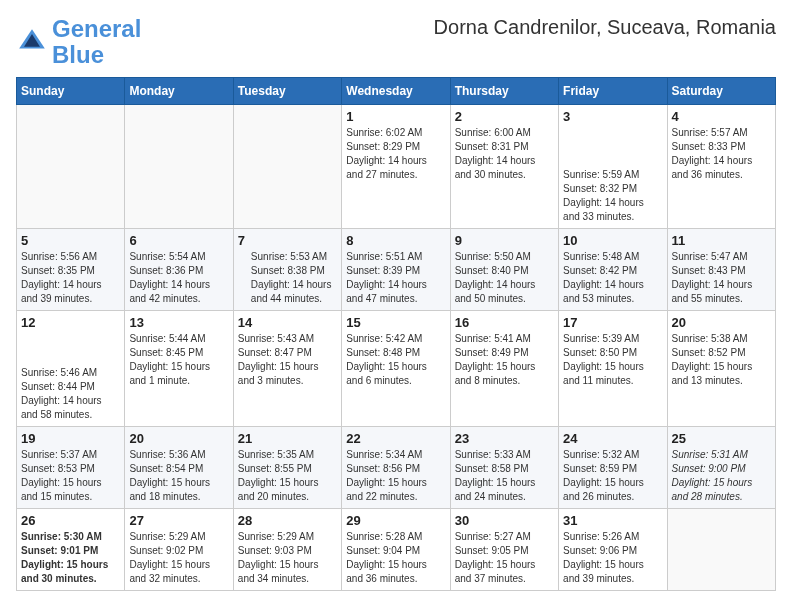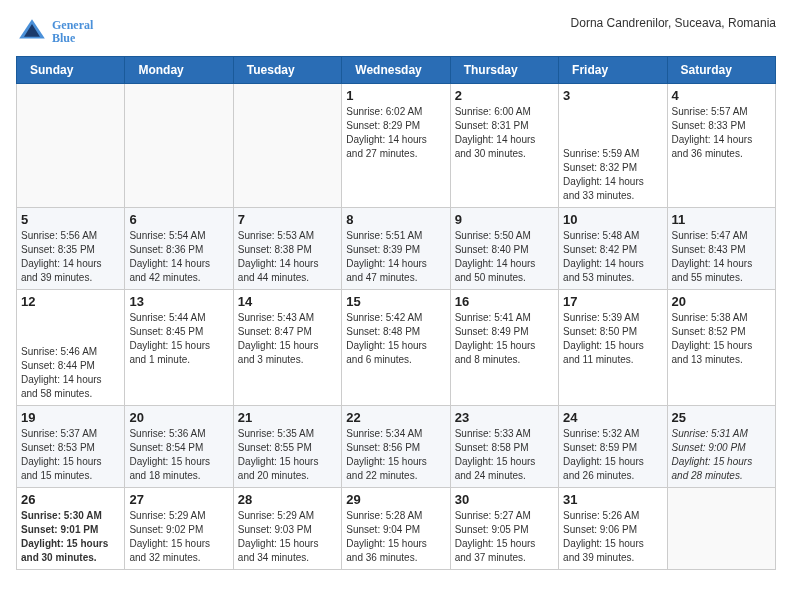--- a/index.html
+++ b/index.html
@@ -15,54 +15,53 @@
       justify-content: space-between;
       align-items: flex-start;
       margin-bottom: 8px;
     }
     .logo {
       display: flex;
       align-items: center;
       gap: 4px;
     }
     .logo-text {
-      font-size: 12px;
+      font-size: 24px;
       font-weight: bold;
       color: #1a3a6b;
       line-height: 1.1;
-      font-family: Liberation Serif, serif;
     }
     .logo-text span {
       color: #4a90d9;
     }
     .logo-icon {
       width: 32px;
       height: 32px;
     }
     .title-block {
       text-align: right;
     }
     .main-title {
       font-size: 36px;
       font-weight: bold;
       color: #1a3a6b;
     }
     .subtitle {
-      font-size: 12px;
+      font-size: 20px;
       color: #333;
     }
     .calendar {
       width: 100%;
       border-collapse: collapse;
       font-size: 11px;
     }
     .calendar th {
       background-color: #2a6db5;
       color: #fff;
-      padding: 6px 13px;
+      padding: 6px 4px;
       text-align: left;
       font-size: 12px;
       font-weight: bold;
       border: 1px solid #1a5a9a;
     }
     .calendar td {
       vertical-align: top;
       border: 1px solid #ccc;
       padding: 4px;
       width: 108px;
@@ -157,21 +156,21 @@
 Daylight: 14 hours and 39 minutes.</div>
         </td>
         <td>
           <span class="day-num">6</span>
           <div class="day-info" style="white-space: pre-line;">Sunrise: 5:54 AM
 Sunset: 8:36 PM
 Daylight: 14 hours and 42 minutes.</div>
         </td>
         <td>
           <span class="day-num">7</span>
-          <div class="day-info" style="white-space: pre-line;">Sunrise: 5:53 AM
+          <div class="day-info" style="white-space: pre-line; margin-left: 13px;">Sunrise: 5:53 AM
 Sunset: 8:38 PM
 Daylight: 14 hours and 44 minutes.</div>
         </td>
         <td>
           <span class="day-num">8</span>
           <div class="day-info" style="white-space: pre-line;">Sunrise: 5:51 AM
 Sunset: 8:39 PM
 Daylight: 14 hours and 47 minutes.</div>
         </td>
         <td>

